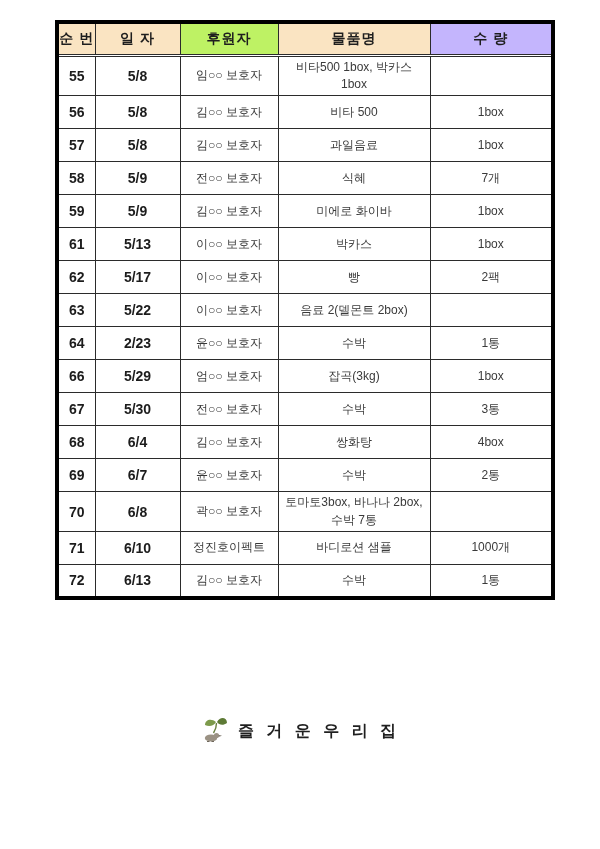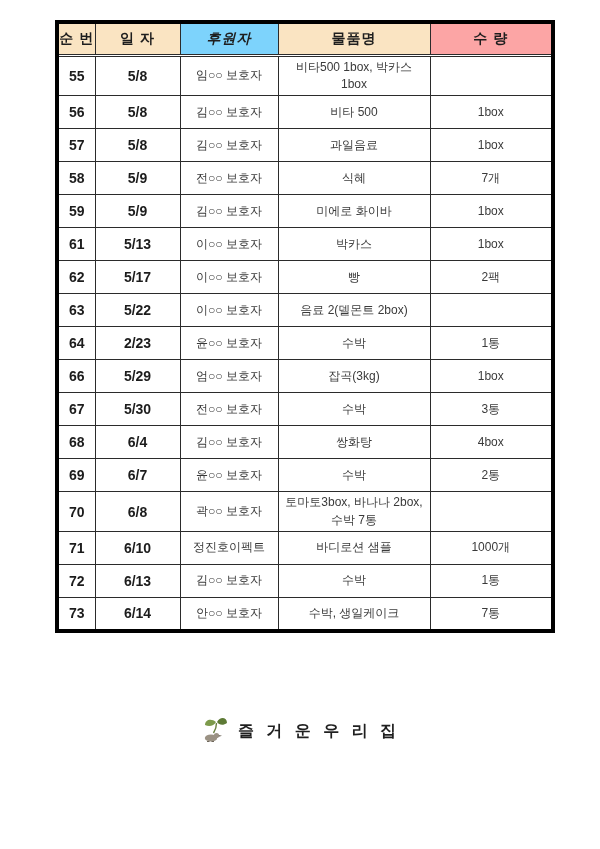--- a/index.html
+++ b/index.html
@@ -76,23 +76,23 @@
       <col style="width:38px">
       <col style="width:85px">
       <col style="width:98px">
       <col style="width:152px">
       <col style="width:123px">
     </colgroup>
     <thead>
       <tr>
         <th style="background: rgb(250, 228, 194);">순 번</th>
         <th style="background: rgb(250, 228, 194);">일 자</th>
-        <th style="background: #7dd3fc; font-style: italic;">후원자</th>
+        <th style="background: #bef264;">후원자</th>
         <th style="background: rgb(250, 228, 194); font-family: Liberation Mono, monospace;">물품명</th>
-        <th style="background: #fca5a5;">수 량</th>
+        <th style="background: #c4b5fd;">수 량</th>
       </tr>
     </thead>
     <tbody id="table-body">
         <tr>
           <td class="c-no">55</td>
           <td class="c-date">5/8</td>
           <td class="c-donor">임○○ 보호자</td>
           <td class="c-item">비타500 1box, 박카스 1box</td>
           <td class="c-qty"></td>
         </tr>
@@ -193,27 +193,20 @@
           <td class="c-donor">정진호이펙트</td>
           <td class="c-item">바디로션 샘플</td>
           <td class="c-qty">1000개</td>
         </tr>
         <tr>
           <td class="c-no">72</td>
           <td class="c-date">6/13</td>
           <td class="c-donor">김○○ 보호자</td>
           <td class="c-item">수박</td>
           <td class="c-qty">1통</td>
-        </tr>
-        <tr>
-          <td class="c-no">73</td>
-          <td class="c-date">6/14</td>
-          <td class="c-donor">안○○ 보호자</td>
-          <td class="c-item">수박, 생일케이크</td>
-          <td class="c-qty">7통</td>
         </tr>
       </tbody>
   </table>
 
   <div class="footer">
     <span class="logo">
       <svg width="34" height="34" viewBox="0 0 34 34" xmlns="http://www.w3.org/2000/svg">
         <path id="leaf-left" d="M16 8 C11 4 5 6 5 11 C9 13 14 12 16 8 Z" fill="#7d9a4b"></path>
         <path id="leaf-right" d="M17 8 C20 2 27 3 27 9 C23 12 19 11 17 8 Z" fill="#5d7a35"></path>
         <path d="M16.5 9 C16.5 13 15.5 16 13.5 19" stroke="#6b8040" stroke-width="1.4" fill="none"></path>

